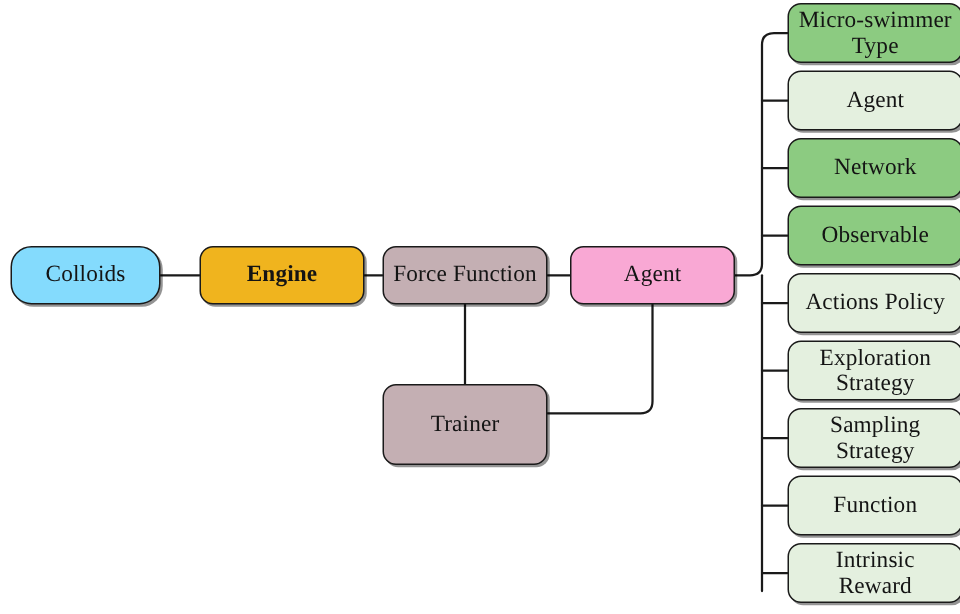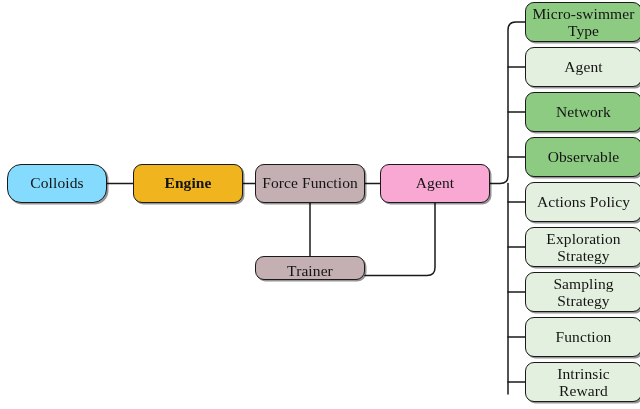--- a/index.html
+++ b/index.html
@@ -89,21 +89,21 @@
   </div>
 
   <div class="node" style="left: 255px; top: 164px; width: 110px; height: 39px; background: rgb(196, 175, 179);">
     <span class="lbl">Force Function</span>
   </div>
 
   <div class="node" style="left: 380px; top: 164px; width: 110px; height: 39px; background: #f9a8d4;">
     <span class="lbl">Agent</span>
   </div>
 
-  <div class="node" style="left: 255px; top: 256px; width: 110px; height: 24px; background: rgb(196, 175, 179); align-items: flex-end;">
+  <div class="node" style="left: 255px; top: 256px; width: 110px; height: 54px; background: rgb(196, 175, 179);">
     <span class="lbl">Trainer</span>
   </div>
 
   <div class="node two-line" style="left: 525px; top: 2px; width: 117px; height: 40px; background: rgb(140, 203, 129);">
     <span class="lbl">Micro-swimmer<br>Type</span>
   </div>
   <div class="node" style="left: 525px; top: 47px; width: 117px; height: 40px; background: rgb(228, 240, 223);">
     <span class="lbl">Agent</span>
   </div>
   <div class="node" style="left: 525px; top: 92px; width: 117px; height: 40px; background: rgb(140, 203, 129);">

